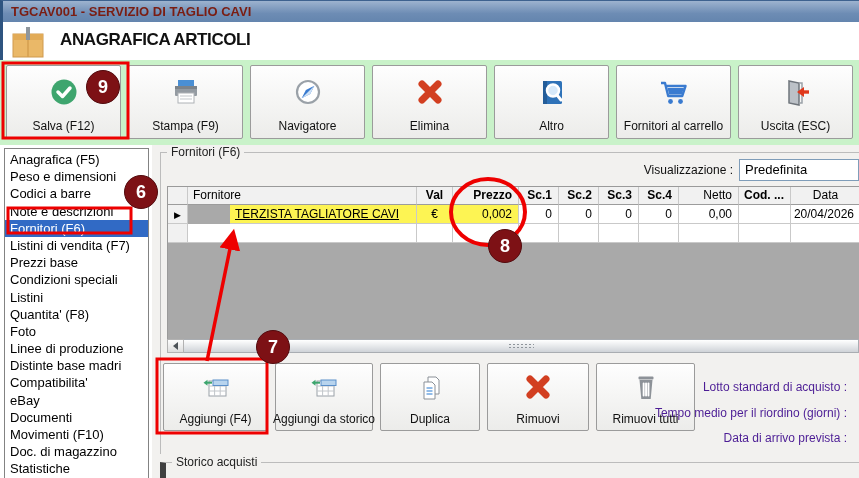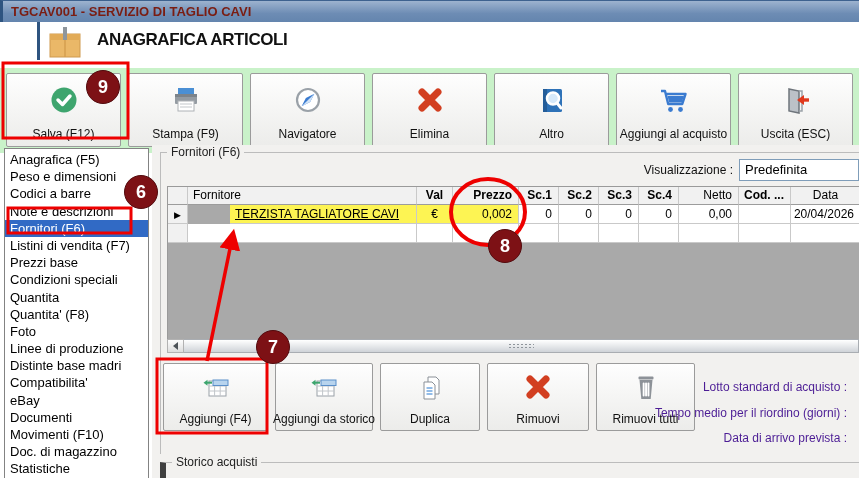--- a/index.html
+++ b/index.html
@@ -8,27 +8,27 @@
   .window { position:relative; width:859px; height:478px; background:#ffffff; overflow:hidden; }
 
   
   .titlebar { position:absolute; left:0; top:0; width:859px; height:22px;
     background:linear-gradient(#9db3cf, #6d8cb4 60%, #6485ae);
     border-top:1px solid #3e628f; border-left:3px solid #2e5480;
     color:#7a1d12; font-size:13px; font-weight:bold; line-height:21px; padding-left:8px; }
 
   
   .header { position:absolute; left:0; top:22px; width:742px; height:38px; background:#ffffff;
-    border-left:3px solid #2e5480;margin-left:37px; }
+    border-left:3px solid #2e5480; }
   .header .pkg { position:absolute; left:7px; top:3px; }
   .page-title { position:absolute; left:57px; top:8px; font-size:17px; font-weight:bold; color:#111;
     letter-spacing:-0.4px; }
 
   
-  .toolbar { position:absolute; left:0; top:68px; width:859px; height:85px; background:#c9f2c9;
+  .toolbar { position:absolute; left:0; top:60px; width:859px; height:85px; background:#c9f2c9;
     display:flex; gap:7px; padding:5px 6px; }
   .tbtn { flex:1; height:74px; background:linear-gradient(#fefefe,#ececea);
     border:1px solid #9b9b9b; border-radius:2px; display:flex; flex-direction:column;
     align-items:center; justify-content:flex-end; padding-bottom:5px; cursor:default; }
   .tbtn .ticn { flex:1; display:flex; align-items:center; justify-content:center; }
   .tbtn .tlabel { font-size:12px; color:#111; }
 
   
   .sidebar { position:absolute; left:4px; top:148px; width:145px; height:413px; background:#ffffff;
     border:1px solid #838383; overflow:hidden; padding-top:2px; }
@@ -174,21 +174,21 @@
     </div>
     <div class="tbtn">
       <span class="ticn">
         <svg width="36" height="34" viewBox="0 0 36 34">
           <path d="M5 7 h4 l3.2 13 h14 l3.3 -10 h-19" fill="none" stroke="#3a7bd0" stroke-width="2.4" stroke-linejoin="round"></path>
           <path d="M11.5 12 h16.5 l-2.3 6.5 h-12.6 z" fill="#3a7bd0"></path>
           <circle cx="14.5" cy="25.5" r="2.4" fill="#3a7bd0"></circle>
           <circle cx="24.5" cy="25.5" r="2.4" fill="#3a7bd0"></circle>
         </svg>
       </span>
-      <span class="tlabel">Aggiungi al acquisto</span>
+      <span class="tlabel">Fornitori al carrello</span>
     </div>
     <div class="tbtn">
       <span class="ticn">
         <svg width="36" height="34" viewBox="0 0 36 34">
           <path d="M11 5 L21 7 V29 L11 27 z" fill="#bcc1c7" stroke="#6f757c" stroke-width="1.5"></path>
           <path d="M21 7 h3 v20 h-3" fill="none" stroke="#9aa1a8" stroke-width="1.5"></path>
           <line x1="31" y1="16" x2="25" y2="16" stroke="#e0381c" stroke-width="3.4"></line>
           <path d="M19 16 L26 11 V21 z" fill="#e0381c"></path>
         </svg>
       </span>
@@ -198,21 +198,21 @@
 
   <div class="sidebar">
     <div class="sitem">Anagrafica (F5)</div>
     <div class="sitem">Peso e dimensioni</div>
     <div class="sitem">Codici a barre</div>
     <div class="sitem">Note e descrizioni</div>
     <div class="sitem selected">Fornitori (F6)</div>
     <div class="sitem">Listini di vendita (F7)</div>
     <div class="sitem">Prezzi base</div>
     <div class="sitem">Condizioni speciali</div>
-    <div class="sitem">Quantita</div>
+    <div class="sitem">Listini</div>
     <div class="sitem">Quantita' (F8)</div>
     <div class="sitem">Foto</div>
     <div class="sitem">Linee di produzione</div>
     <div class="sitem">Distinte base madri</div>
     <div class="sitem">Compatibilita'</div>
     <div class="sitem">eBay</div>
     <div class="sitem">Documenti</div>
     <div class="sitem">Movimenti (F10)</div>
     <div class="sitem">Doc. di magazzino</div>
     <div class="sitem">Statistiche</div>

